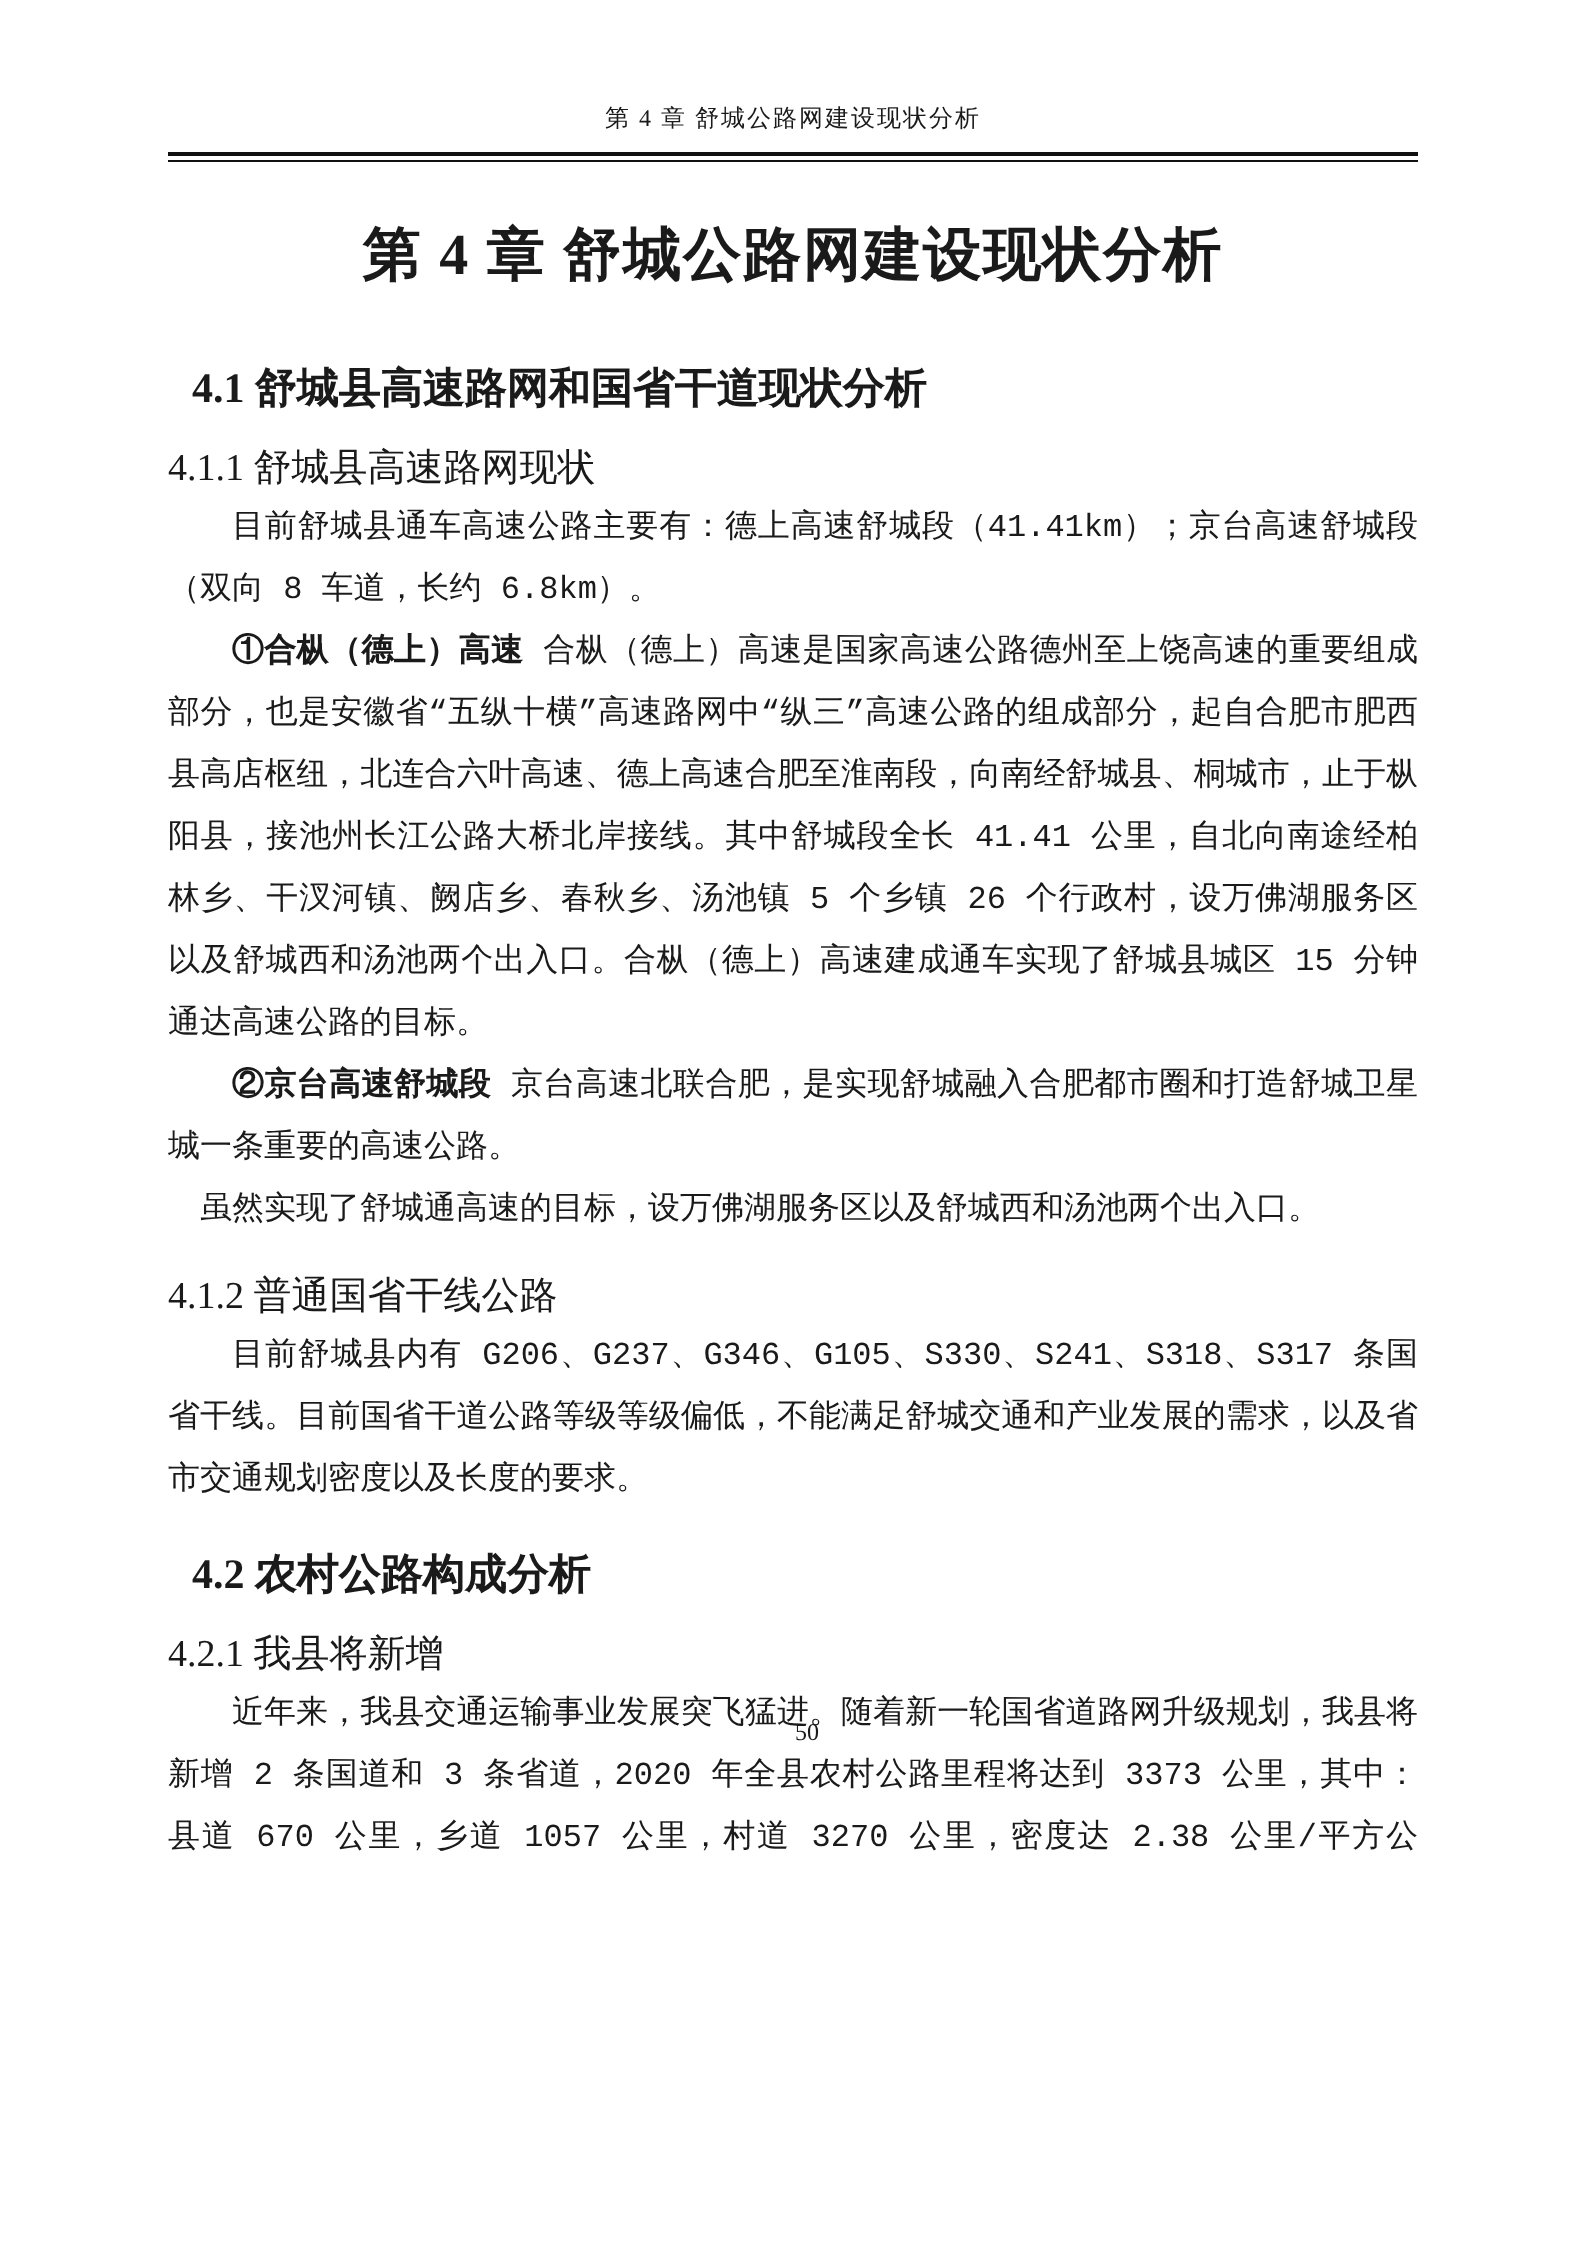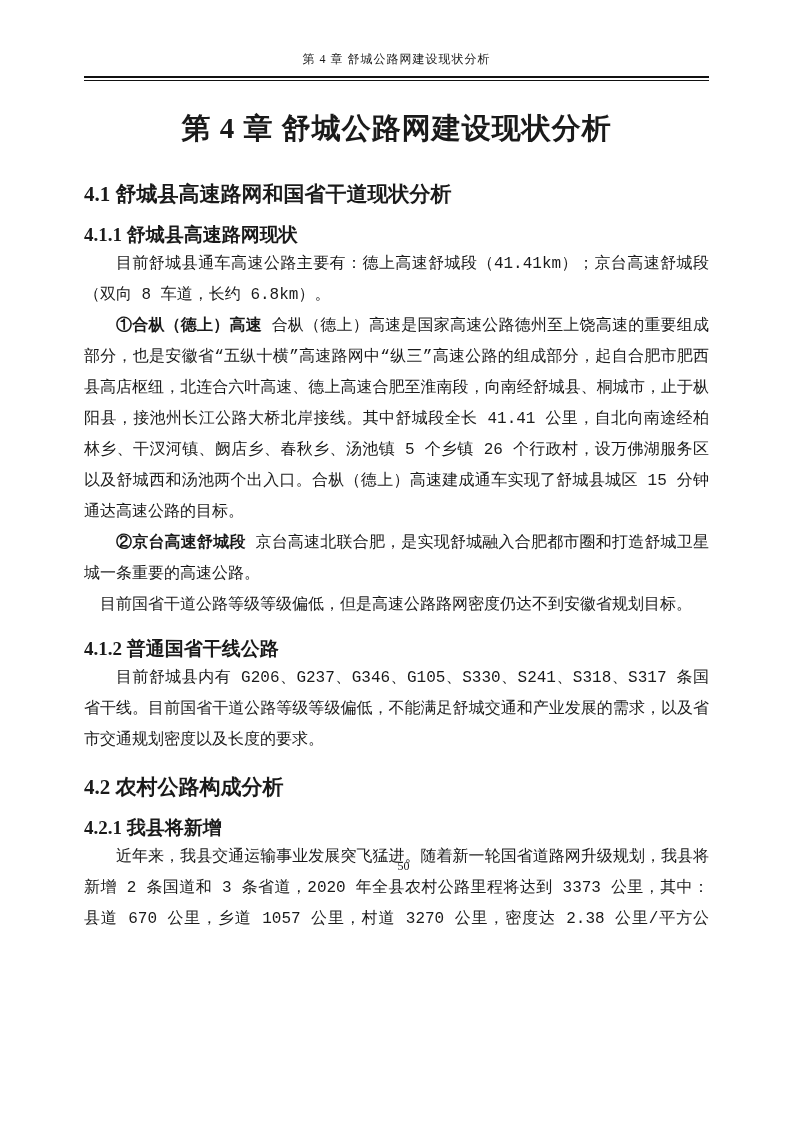--- a/index.html
+++ b/index.html
@@ -42,26 +42,26 @@
     line-height: 36px;
     font-weight: bold;
     text-align: center;
     margin: 29px 0 35px 0;
     letter-spacing: 1px;
   }
   h2.sec {
     font-size: 21px;
     line-height: 26px;
     font-weight: bold;
-    margin: 18px 0 8px 0;
+    margin: 18px 0 8px 12px;
   }
   h3.subsec {
     font-size: 19px;
     line-height: 24px;
-    font-weight: bold;
+    font-weight: normal;
     margin: 16px 0 2px 0;
   }
   p.body-para {
     font-size: 16px;
     line-height: 31px;
     margin: 0;
     text-align: justify;
     text-indent: 2em;
     word-break: break-all;
     font-family: Liberation Mono, monospace;
@@ -99,21 +99,21 @@
     <h2 class="sec">4.1 舒城县高速路网和国省干道现状分析</h2>
 
     <h3 class="subsec">4.1.1 舒城县高速路网现状</h3>
 
     <p class="body-para">目前舒城县通车高速公路主要有：德上高速舒城段（41.41km）；京台高速舒城段（双向 8 车道，长约 6.8km）。</p>
 
     <p class="body-para"><span class="para-lead">①合枞（德上）高速</span><span> 合枞（德上）高速是国家高速公路德州至上饶高速的重要组成部分，也是安徽省“五纵十横”高速路网中“纵三”高速公路的组成部分，起自合肥市肥西县高店枢纽，北连合六叶高速、德上高速合肥至淮南段，向南经舒城县、桐城市，止于枞阳县，接池州长江公路大桥北岸接线。其中舒城段全长 41.41 公里，自北向南途经柏林乡、干汊河镇、阙店乡、春秋乡、汤池镇 5 个乡镇 26 个行政村，设万佛湖服务区以及舒城西和汤池两个出入口。合枞（德上）高速建成通车实现了舒城县城区 15 分钟通达高速公路的目标。</span></p>
 
     <p class="body-para"><span class="para-lead">②京台高速舒城段</span><span> 京台高速北联合肥，是实现舒城融入合肥都市圈和打造舒城卫星城一条重要的高速公路。</span></p>
 
-    <p class="body-para indent-small">目前国省干道公路等级等级偏低，但是高速公路路网密度仍达不到安徽省规划目标。</p>
+    <p class="body-para indent-small">虽然实现了舒城通高速的目标，设万佛湖服务区以及舒城西和汤池两个出入口。</p>
 
     <h3 class="subsec">4.1.2 普通国省干线公路</h3>
 
     <p class="body-para">目前舒城县内有 G206、G237、G346、G105、S330、S241、S318、S317 条国省干线。目前国省干道公路等级等级偏低，不能满足舒城交通和产业发展的需求，以及省市交通规划密度以及长度的要求。</p>
 
     <h2 class="sec">4.2 农村公路构成分析</h2>
 
     <h3 class="subsec">4.2.1 我县将新增</h3>
 
     <p class="body-para">近年来，我县交通运输事业发展突飞猛进。随着新一轮国省道路网升级规划，我县将新增 2 条国道和 3 条省道，2020 年全县农村公路里程将达到 3373 公里，其中：县道 670 公里，乡道 1057 公里，村道 3270 公里，密度达 2.38 公里/平方公里。与全国县乡道构成来看，舒城尚需提升县乡道比重，降低村级道路比重，见图 4-1。</p>

